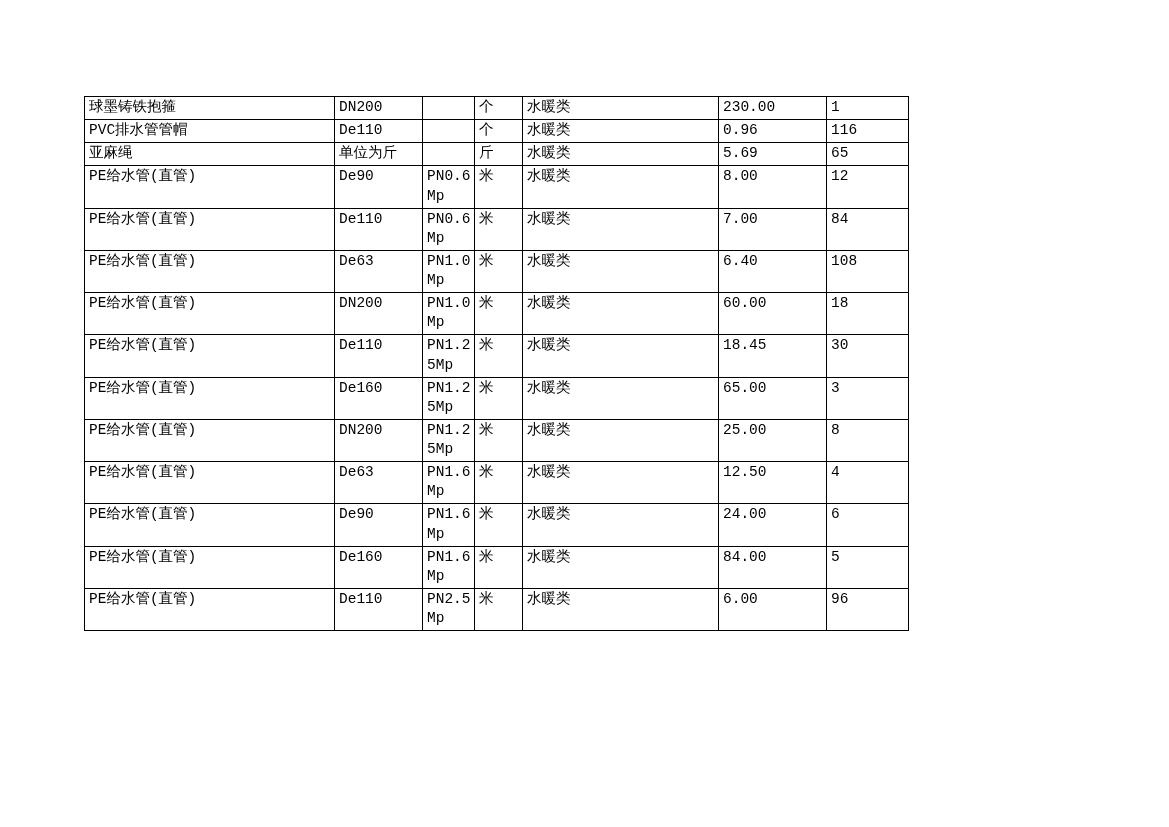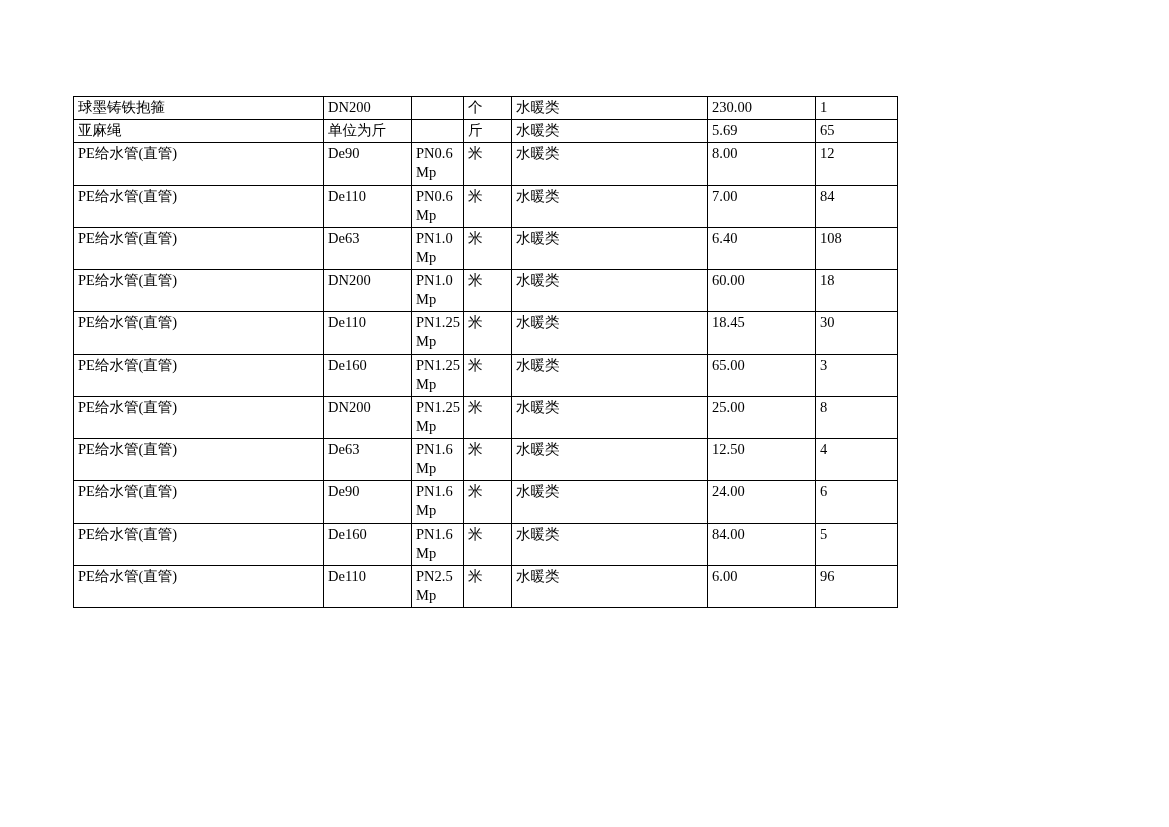--- a/index.html
+++ b/index.html
@@ -14,23 +14,24 @@
     color: #000000;
     overflow: hidden;
   }
   .page {
     position: relative;
     width: 1169px;
     height: 827px;
   }
   .sheet {
     position: absolute;
-    left: 73px;
+    left: 84px;
     top: 96px;
     width: 824px;
+    font-family: Liberation Mono, monospace;
   }
   table.grid {
     border-collapse: collapse;
     table-layout: fixed;
     width: 824px;
     font-size: 14.5px;
     line-height: 1.32;
   }
   table.grid td {
     border: 1px solid #000000;
@@ -75,20 +76,29 @@
           <tr>
             <td>球墨铸铁抱箍</td>
             <td>DN200</td>
             <td></td>
             <td>个</td>
             <td>水暖类</td>
             <td class="num">230.00</td>
             <td class="num">1</td>
           </tr>
           <tr>
+            <td>PVC排水管管帽</td>
+            <td>De110</td>
+            <td></td>
+            <td>个</td>
+            <td>水暖类</td>
+            <td class="num">0.96</td>
+            <td class="num">116</td>
+          </tr>
+          <tr>
             <td>亚麻绳</td>
             <td>单位为斤</td>
             <td></td>
             <td>斤</td>
             <td>水暖类</td>
             <td class="num">5.69</td>
             <td class="num">65</td>
           </tr>
           <tr class="tall">
             <td>PE给水管(直管)</td>

